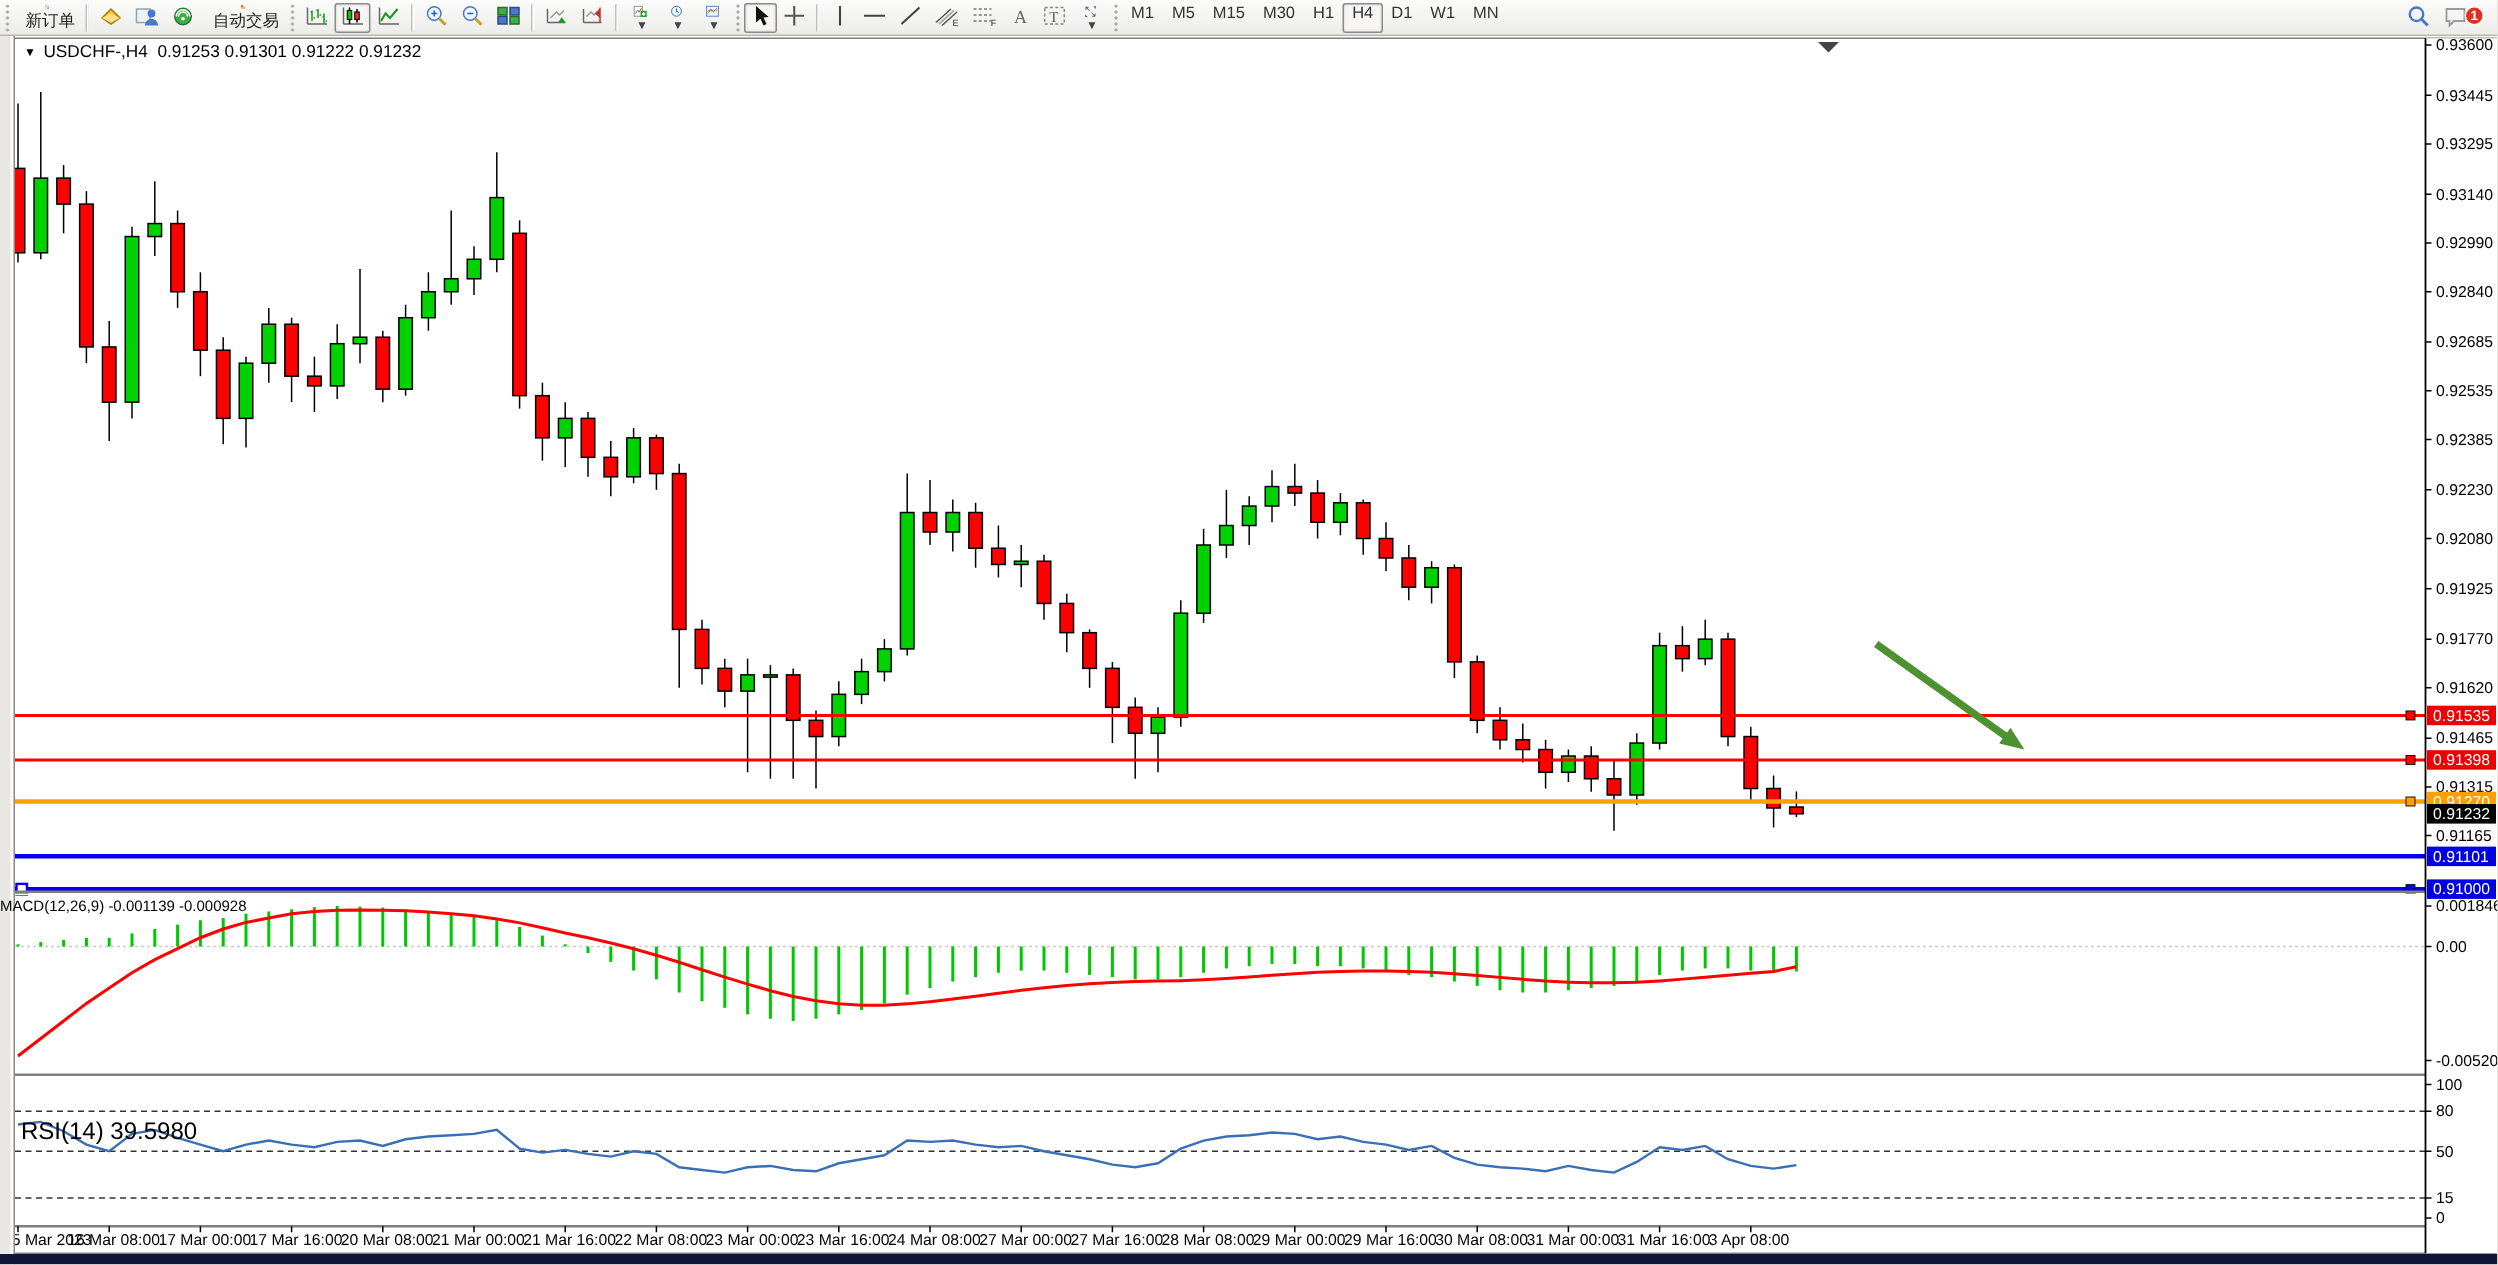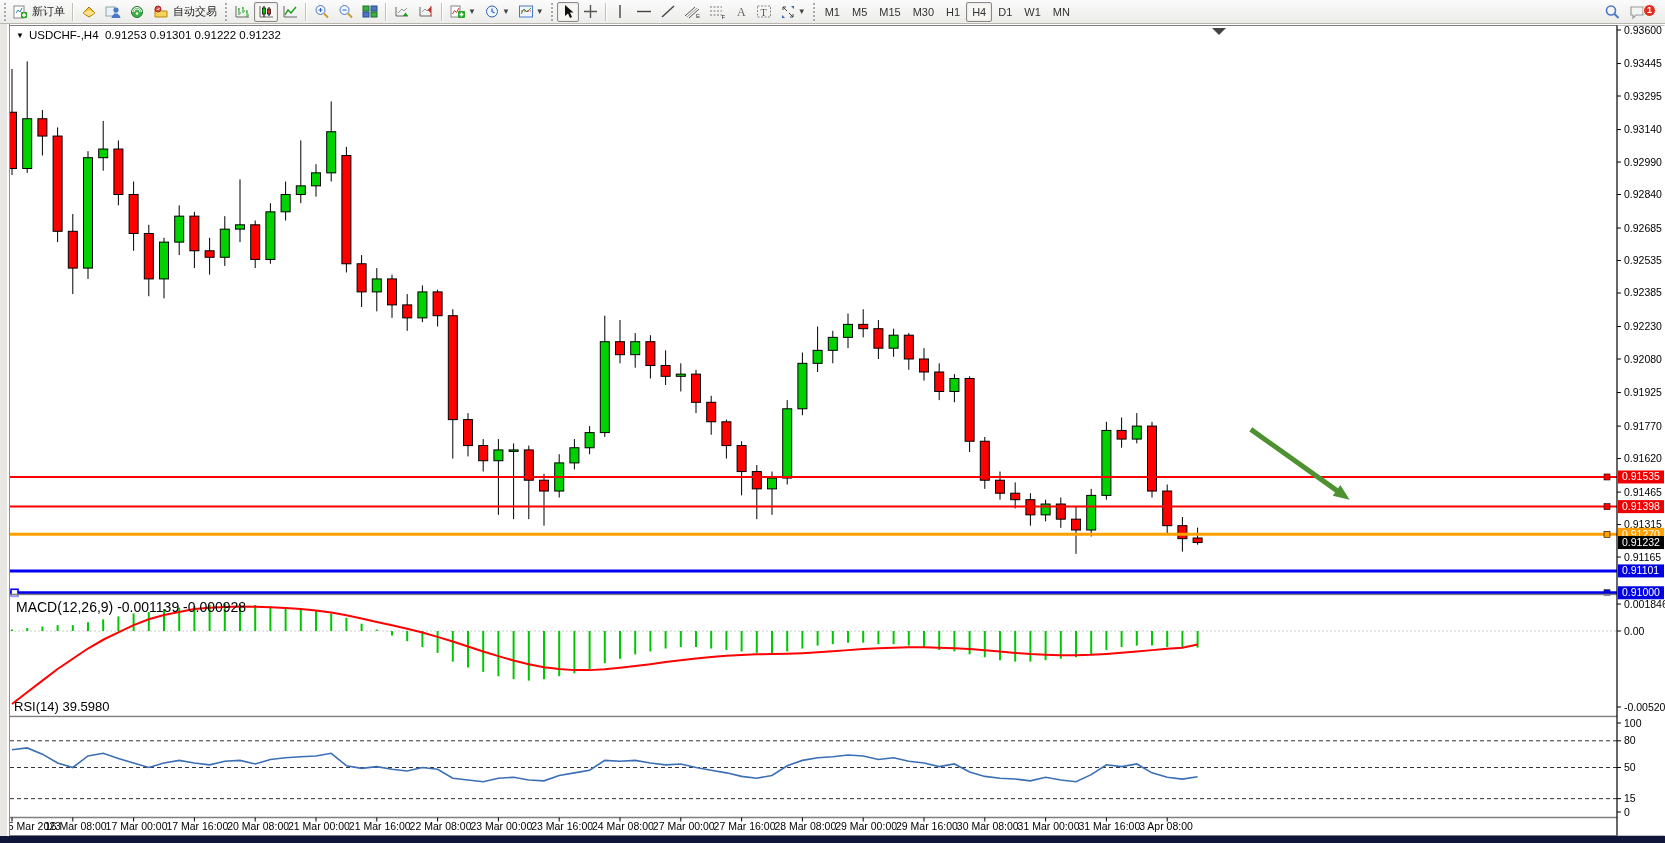--- a/index.html
+++ b/index.html
@@ -4,21 +4,21 @@
 <style>
   html,body{margin:0;padding:0;background:#d4d0c8;font-family:"Liberation Sans",sans-serif;}
   #screen{position:relative;width:1665px;height:843px;background:#fff;overflow:hidden;}
 
   
   #toolbar{position:absolute;top:0;left:0;width:1665px;height:23px;
     background:linear-gradient(#fbfbfb,#ececea);border-bottom:1px solid #b8b5ad;
     display:flex;align-items:center;z-index:30;}
   .tb{height:20px;min-width:22px;display:flex;align-items:center;justify-content:space-between;
 rgin:0 1px;padding:0 3px;border:1px solid transparent;border-radius:2px;
-    font-size:11px;color:#222;box-sizing:border-box;cursor:default;}
+    font-size:11px;color:#222;box-sizing:border-box;cursor:default;flex-direction:column;}
   .tb svg{display:block;}
   .tb.active{background:#f7f6f3;border:1px solid #8a8a8a;box-shadow:inset 0 0 2px #cfcfcf;}
   .tb .lbl{margin-left:4px;white-space:nowrap;}
   .caret{font-size:8px;color:#444;margin-left:2px;}
   .sep{width:1px;height:18px;background:#c3c0b8;border-right:1px solid #fff;margin:0 3px;}
   .grip{width:5px;height:18px;margin:0 2px;
     background-image:radial-gradient(circle,#aaa 35%,transparent 40%);
     background-size:4px 4px;background-repeat:repeat-y;background-position:center;}
   .tf{font-size:11px;color:#333;padding:0 5px;}
   #rightIcons{margin-left:auto;display:flex;align-items:center;margin-right:8px;}
@@ -26,22 +26,22 @@
     border-radius:8px;font-size:9px;line-height:11px;min-width:11px;height:11px;
     text-align:center;font-weight:bold;border:1px solid #fff;}
 
   
   #leftStrip{position:absolute;top:23px;left:0;width:9px;height:820px;
     background:#e9e7e3;border-right:1px solid #8f8d88;box-shadow:inset -2px 0 0 #fdfdfd;z-index:5;}
   #cv{position:absolute;top:0;left:0;z-index:1;}
   .overlay{position:absolute;z-index:10;color:#000;white-space:nowrap;}
   #chartTitle{left:16px;top:29px;font-size:11.5px;text-align:right;}
   #chartTitle .tri{font-size:8px;vertical-align:1px;margin-right:5px;}
-  #macdLabel{left:16px;top:599px;font-size:14px;}
-  #rsiLabel{left:14px;top:699px;font-size:13px;}
+  #macdLabel{left:0;top:599px;font-size:10px;}
+  #rsiLabel{left:14px;top:746px;font-size:16px;}
   #bottomBar{position:absolute;left:0;bottom:0;width:1665px;height:7px;background:#10163a;z-index:20;}
 </style>
 </head>
 <body>
 
 <div id="screen">
 
   <div id="toolbar">
     <div class="grip"></div>
 

